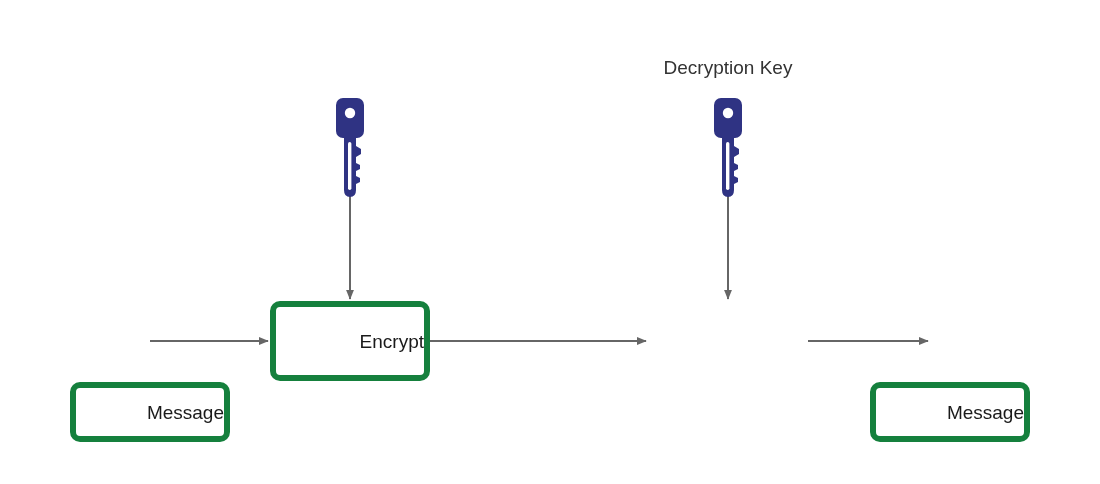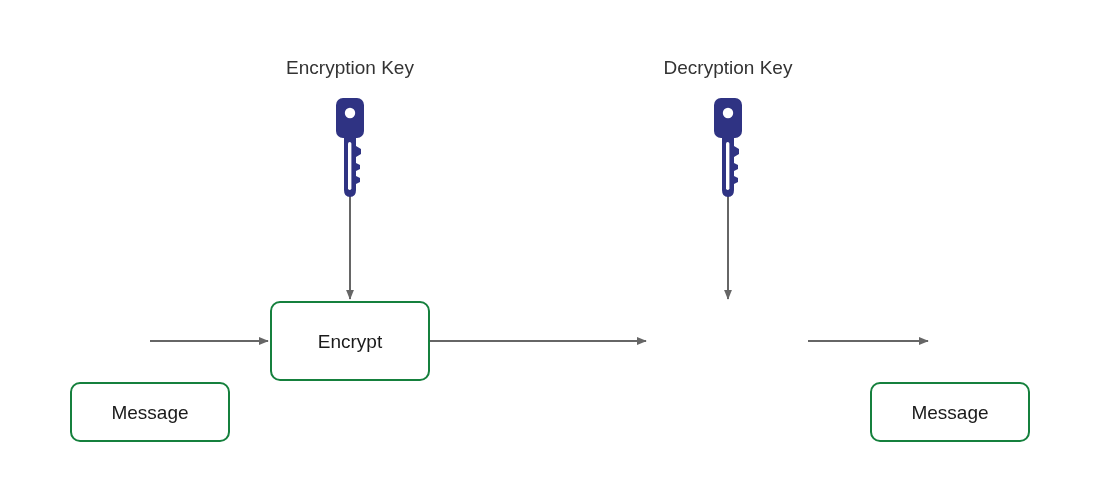--- a/index.html
+++ b/index.html
@@ -34,25 +34,25 @@
     white-space: nowrap;
     line-height: 1;
   }
   .key-icon {
     position: absolute;
   }
   .node {
     position: absolute;
     box-sizing: border-box;
     background: #ffffff;
-    border: 2px solid #15803d;
+    border: 6px solid #15803d;
     border-radius: 10px;
     display: flex;
     align-items: center;
-    justify-content: center;
+    justify-content: flex-end;
   }
   .node span {
     font-size: 19px;
     color: #1a1a1a;
     white-space: nowrap;
     line-height: 1;
   }
   .node.data-node span {
     font-size: 19px;
     color: #1a1a1a;
@@ -84,21 +84,20 @@
 
     <g>
       <line x1="350" y1="196" x2="350" y2="299" stroke="#666666" stroke-width="2" marker-end="url(#arrowhead)"></line>
     </g>
 
     <g>
       <line x1="728" y1="196" x2="728" y2="299" stroke="#666666" stroke-width="2" marker-end="url(#arrowhead)"></line>
     </g>
   </svg>
 
-  <div class="key-label" style="left:250px; top:58px; width:200px;">Encryption Key</div>
 
   <div class="key-icon" style="left:331px; top:98px; width:38px; height:100px;">
     <svg width="38" height="100" viewBox="0 0 38 100" xmlns="http://www.w3.org/2000/svg">
 
       <rect x="5" y="0" width="28" height="40" rx="7" ry="7" fill="#2f3383"></rect>
       <circle cx="19" cy="15" r="5.2" fill="#ffffff"></circle>
 
       <path d="M13,38
                L13,92
                Q13,99 19,99

